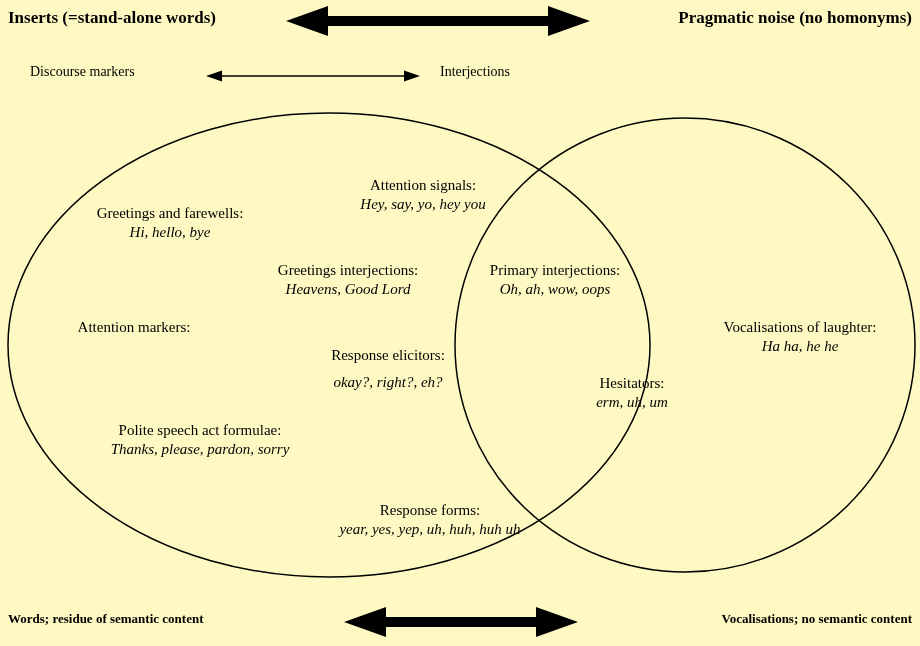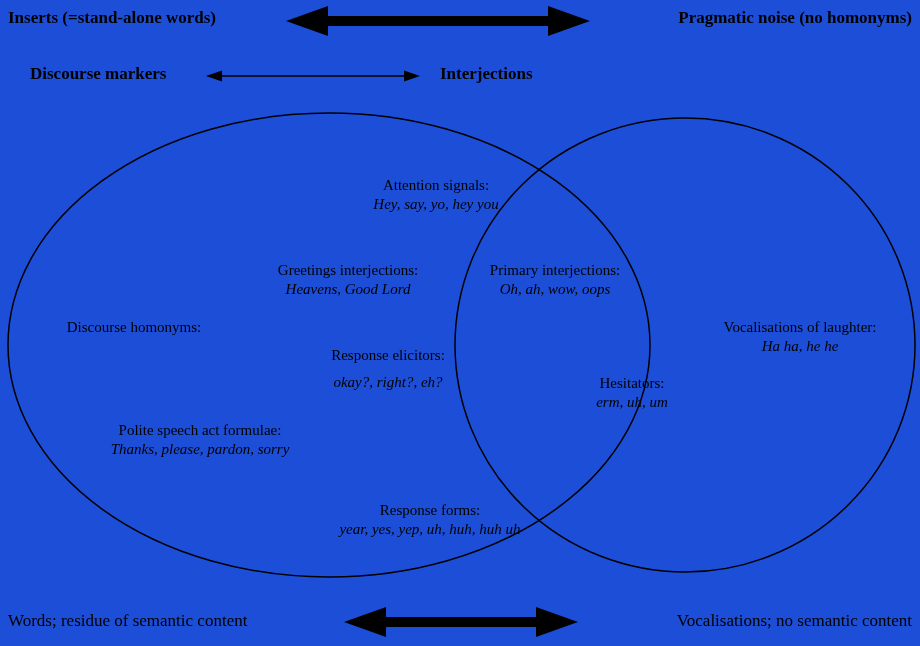--- a/index.html
+++ b/index.html
@@ -1,59 +1,59 @@
 <!DOCTYPE html>
 <html><head>
 <meta charset="utf-8">
 <style>
   html, body { margin: 0; padding: 0; background: #ffffff; }
   #stage {
     position: relative;
     width: 920px;
     height: 646px;
-    background: #1d4ed8;
+    background: #fef9c3;
     font-family: "Liberation Serif", "DejaVu Serif", serif;
     color: #000000;
     overflow: hidden;
   }
   #venn-svg {
     position: absolute;
     left: 0; top: 0;
     width: 920px; height: 646px;
   }
   .hdr {
     position: absolute;
     font-size: 17px;
     font-weight: bold;
     white-space: nowrap;
   }
   .subhdr {
     position: absolute;
-    font-size: 17px;
-    font-weight: bold;
+    font-size: 14px;
+    font-weight: normal;
     white-space: nowrap;
   }
   .ftr {
     position: absolute;
-    font-size: 17px;
-    font-weight: normal;
+    font-size: 13px;
+    font-weight: bold;
     white-space: nowrap;
   }
   .grp {
     position: absolute;
     transform: translateX(-50%);
     text-align: center;
     white-space: nowrap;
     font-size: 15px;
     line-height: 19px;
   }
   .grp-title { font-style: normal; }
   .grp-examples { font-style: italic; }
   
-  .p1  { left: 436px; top: 176px; }  
+  .p1  { left: 423px; top: 176px; }  
   .p2  { left: 170px; top: 204px; }  
   .p3  { left: 348px; top: 261px; }  
   .p4  { left: 555px; top: 261px; }  
   .p5  { left: 134px; top: 318px; }  
   .p6  { left: 800px; top: 318px; }  
   .p7  { left: 388px; top: 346px; }  
   .p7 .grp-examples { margin-top: 8px; }
   .p8  { left: 632px; top: 374px; }  
   .p9  { left: 200px; top: 421px; }  
   .p10 { left: 430px; top: 469px; margin-top: 32px; }  
@@ -89,34 +89,36 @@
   <div class="hdr hdr-right">Pragmatic noise (no homonyms)</div>
   <div class="subhdr sub-left">Discourse markers</div>
   <div class="subhdr sub-right">Interjections</div>
 
   <div class="grp p1">
     <div class="grp-title">Attention signals:</div>
     <div class="grp-examples">Hey, say, yo, hey you</div>
   </div>
 
   <div class="grp p2">
+    <div class="grp-title">Greetings and farewells:</div>
+    <div class="grp-examples">Hi, hello, bye</div>
   </div>
 
   <div class="grp p3">
     <div class="grp-title">Greetings interjections:</div>
     <div class="grp-examples">Heavens, Good Lord</div>
   </div>
 
   <div class="grp p4">
     <div class="grp-title">Primary interjections:</div>
     <div class="grp-examples">Oh, ah, wow, oops</div>
   </div>
 
   <div class="grp p5">
-    <div class="grp-title">Discourse homonyms:</div>
+    <div class="grp-title">Attention markers:</div>
   </div>
 
   <div class="grp p6">
     <div class="grp-title">Vocalisations of laughter:</div>
     <div class="grp-examples">Ha ha, he he</div>
   </div>
 
   <div class="grp p7">
     <div class="grp-title">Response elicitors:</div>
     <div class="grp-examples">okay?, right?, eh?</div>

